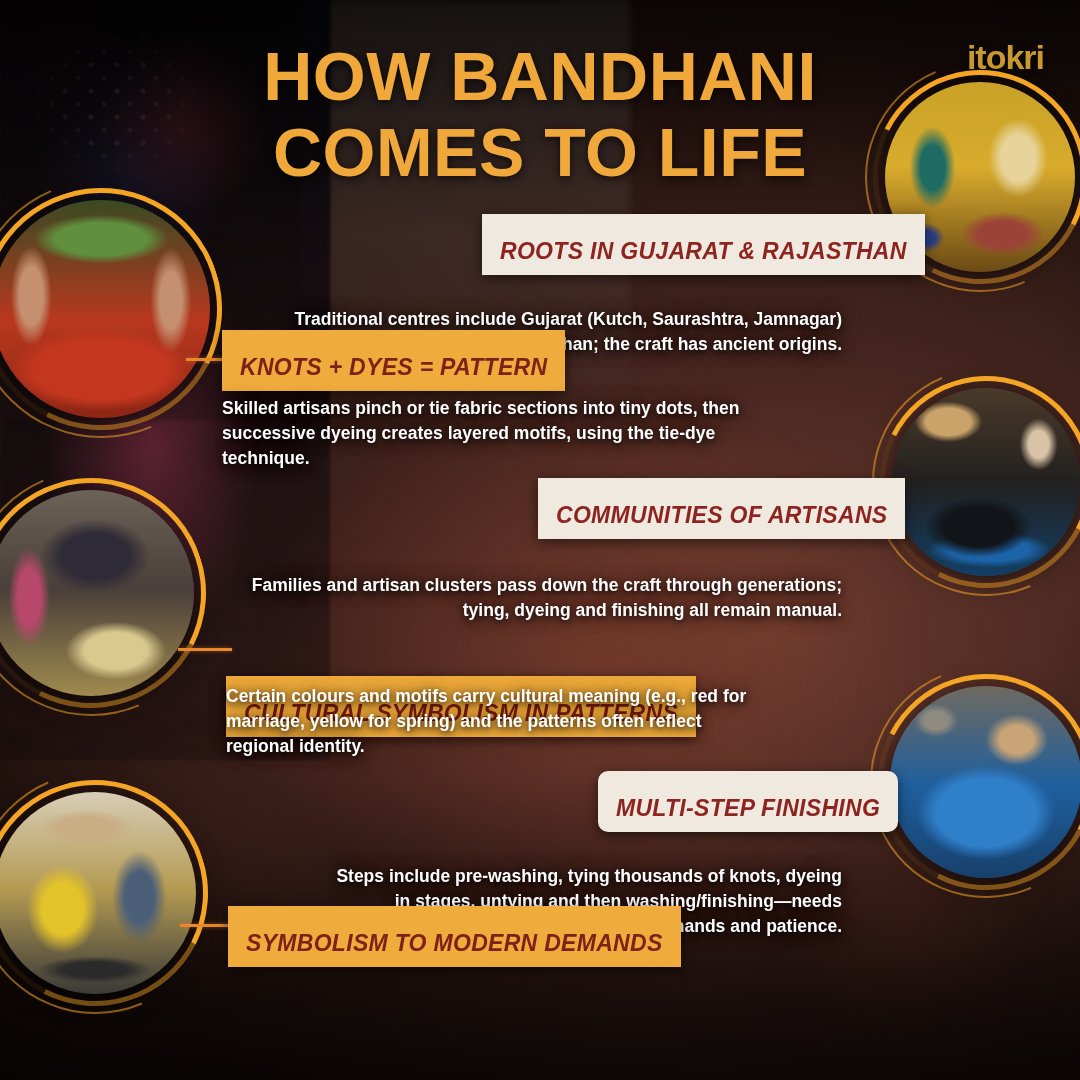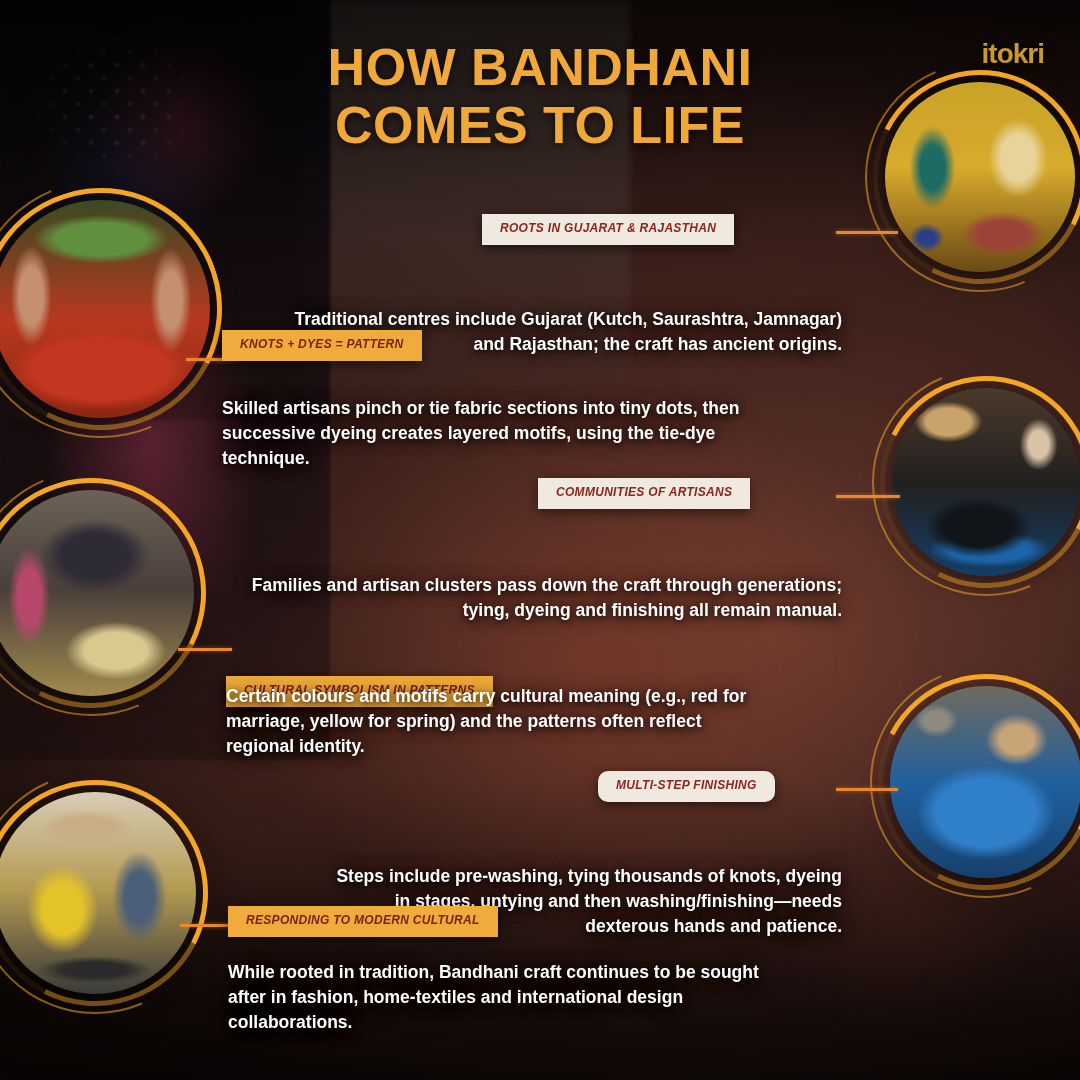--- a/index.html
+++ b/index.html
@@ -66,31 +66,31 @@
       radial-gradient(closest-side, rgba(255,255,255,.40) 0 2px, transparent 3px) 13px 13px/26px 26px;
     mask-image:radial-gradient(closest-side at 50% 50%, #000 40%, transparent 76%);
     -webkit-mask-image:radial-gradient(closest-side at 50% 50%, #000 40%, transparent 76%);
   }
 
   
   .title {
     position:absolute; left:0; right:0; top:38px;
     text-align:center;
     color:#F0A83A;
-    font-size:52px; font-weight:bold;
+    font-size:68px; font-weight:bold;
     letter-spacing:.5px; line-height:1.12;
     text-shadow:0 2px 10px rgba(0,0,0,.75);
   }
   .title span { display:block; }
 
   
   .logo {
     position:absolute; right:36px; top:38px;
     color:#C8992F;
-    font-size:28px; font-weight:bold;
+    font-size:34px; font-weight:bold;
     letter-spacing:-1px;
     text-shadow:0 2px 8px rgba(0,0,0,.8);
   }
 
   
   .photo {
     position:absolute;
     border-radius:50%;
   }
   .photo .ring {
@@ -173,22 +173,22 @@
   .connector {
     position:absolute;
     height:3px;
     background:#E8872B;
     box-shadow:0 0 4px rgba(232,135,43,.5);
   }
 
   
   .chip {
     position:absolute;
-    padding:7px 18px 10px;
-    font-size:12px;
+    padding:24px 18px 10px;
+    font-size:23px;
     font-weight:bold;
     font-style:italic;
     letter-spacing:.3px;
     white-space:nowrap;
     color:#8E2420;
     box-shadow:0 3px 12px rgba(0,0,0,.55);
   }
   .chip.cream  { background:#EFE9E0; }
   .chip.amber  { background:#EFAB3B; color:#7E2118; }
 
@@ -287,16 +287,15 @@
 
   <div class="chip cream" style="left:538px; top:478px;">COMMUNITIES OF ARTISANS</div>
   <div class="body right" style="left:240px; top:534px; width:602px;">Families and artisan clusters pass down the craft through generations; tying, dyeing and finishing all remain manual.</div>
 
   <div class="chip amber" style="left:226px; top:664px;margin-top:12px;">CULTURAL SYMBOLISM IN PATTERNS</div>
   <div class="body left" style="left:226px; top:684px; width:540px;">Certain colours and motifs carry cultural meaning (e.g., red for marriage, yellow for spring) and the patterns often reflect regional identity.</div>
 
   <div class="chip cream" style="left:598px; top:771px;border-radius:10px;">MULTI-STEP FINISHING</div>
   <div class="body right" style="left:322px; top:825px; width:520px;">Steps include pre-washing, tying thousands of knots, dyeing in stages, untying and then washing/finishing—needs dexterous hands and patience.</div>
 
-  <div class="chip amber" style="left:228px; top:906px;">RESPONDING TO MODERN CULTURAL</div>
-  <div class="body left" style="left:228px; top:960px; width:556px;">While rooted in tradition, Bandhani craft continues to be sought after in fashion, home-textiles and international design collaborations.</div>
+  <div class="chip amber" style="left:228px; top:906px;">SYMBOLISM TO MODERN DEMANDS</div>
 
 </div>
 
 </body></html>

